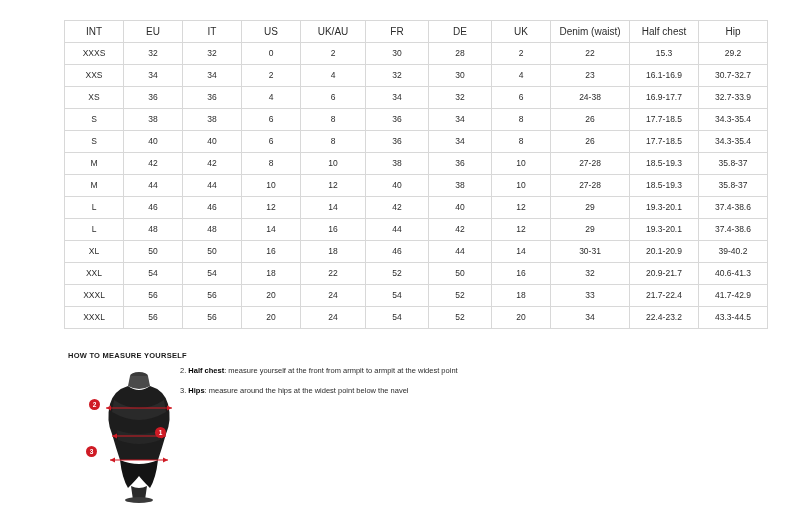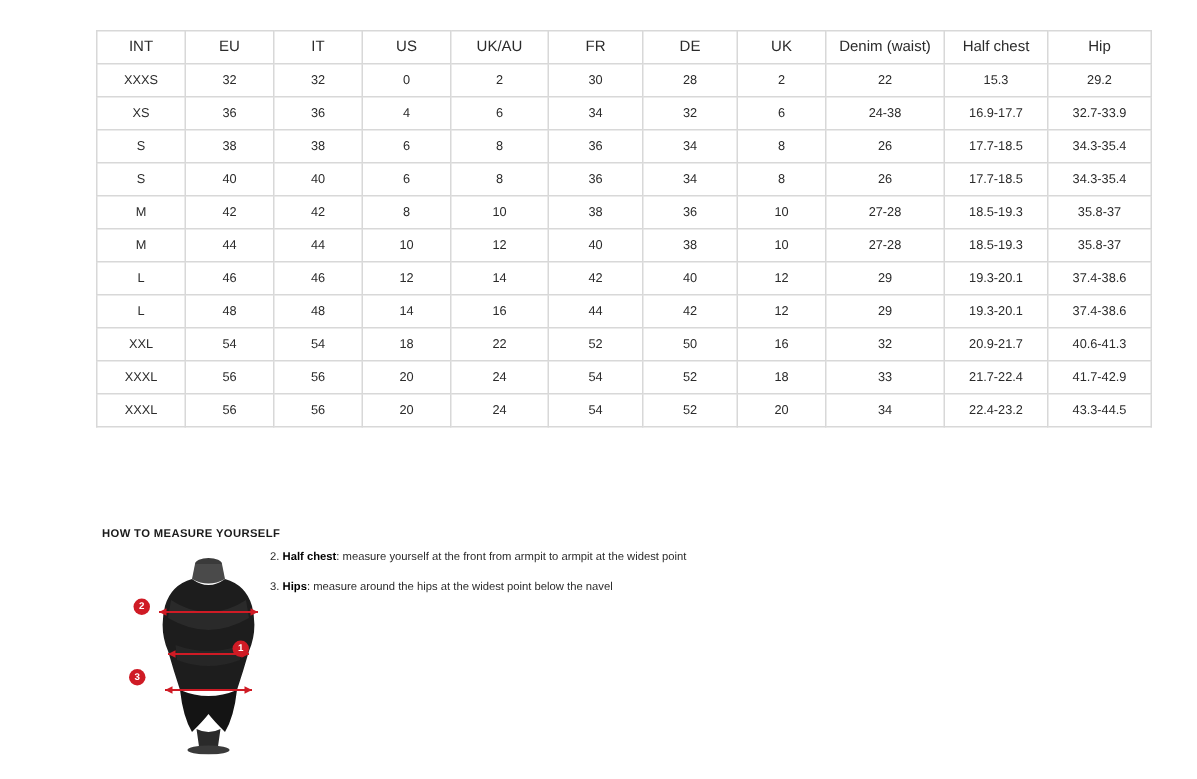--- a/index.html
+++ b/index.html
@@ -133,20 +133,33 @@
             <td>0</td>
             <td>2</td>
             <td>30</td>
             <td>28</td>
             <td>2</td>
             <td>22</td>
             <td>15.3</td>
             <td>29.2</td>
           </tr>
           <tr>
+            <td>XXS</td>
+            <td>34</td>
+            <td>34</td>
+            <td>2</td>
+            <td>4</td>
+            <td>32</td>
+            <td>30</td>
+            <td>4</td>
+            <td>23</td>
+            <td>16.1-16.9</td>
+            <td>30.7-32.7</td>
+          </tr>
+          <tr>
             <td>XS</td>
             <td>36</td>
             <td>36</td>
             <td>4</td>
             <td>6</td>
             <td>34</td>
             <td>32</td>
             <td>6</td>
             <td>24-38</td>
             <td>16.9-17.7</td>
@@ -224,20 +237,33 @@
             <td>14</td>
             <td>16</td>
             <td>44</td>
             <td>42</td>
             <td>12</td>
             <td>29</td>
             <td>19.3-20.1</td>
             <td>37.4-38.6</td>
           </tr>
           <tr>
+            <td>XL</td>
+            <td>50</td>
+            <td>50</td>
+            <td>16</td>
+            <td>18</td>
+            <td>46</td>
+            <td>44</td>
+            <td>14</td>
+            <td>30-31</td>
+            <td>20.1-20.9</td>
+            <td>39-40.2</td>
+          </tr>
+          <tr>
             <td>XXL</td>
             <td>54</td>
             <td>54</td>
             <td>18</td>
             <td>22</td>
             <td>52</td>
             <td>50</td>
             <td>16</td>
             <td>32</td>
             <td>20.9-21.7</td>

